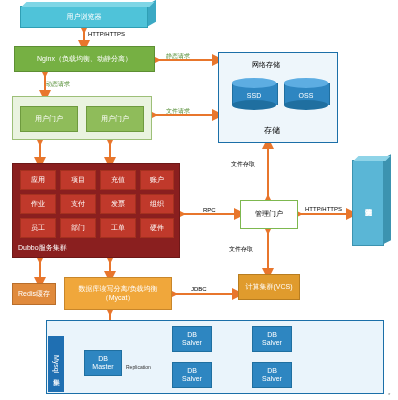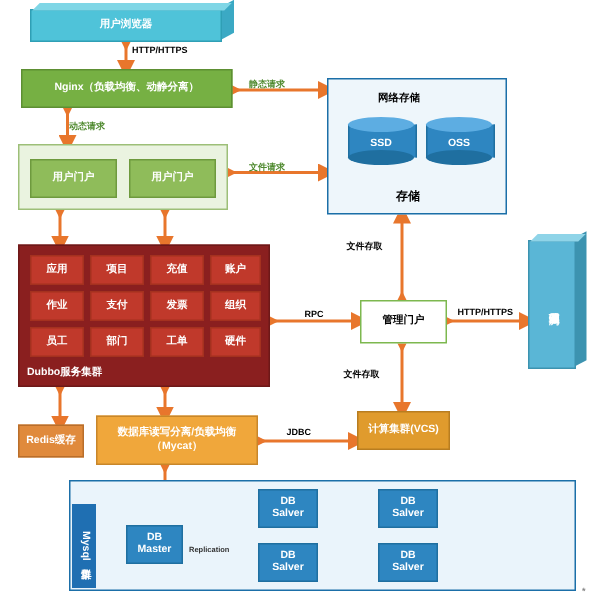--- a/index.html
+++ b/index.html
@@ -3,21 +3,21 @@
 <meta charset="utf-8">
 <style>
   html,body{margin:0;padding:0;}
   body{
     width:398px;height:400px;
     background:#ffffff;
     font-family:"Liberation Sans","DejaVu Sans",sans-serif;
     position:relative;
     overflow:hidden;
   }
-  #canvas{position:absolute;left:0;top:0;width:358px;height:400px;font-weight:bold;}
+  #canvas{position:absolute;left:0;top:0;width:358px;height:400px;}
   .box{position:absolute;box-sizing:border-box;display:flex;align-items:center;justify-content:center;text-align:center;line-height:1.15;}
   .lbl{position:absolute;color:#000;white-space:nowrap;}
 
   
   .browser{
     background:#4fc3d9;border:1px solid #2f9fb5;color:#ffffff;font-size:7px;
   }
   
   .nginx{background:#76b043;border:1px solid #5d8f33;color:#ffffff;font-size:7px;}
   

